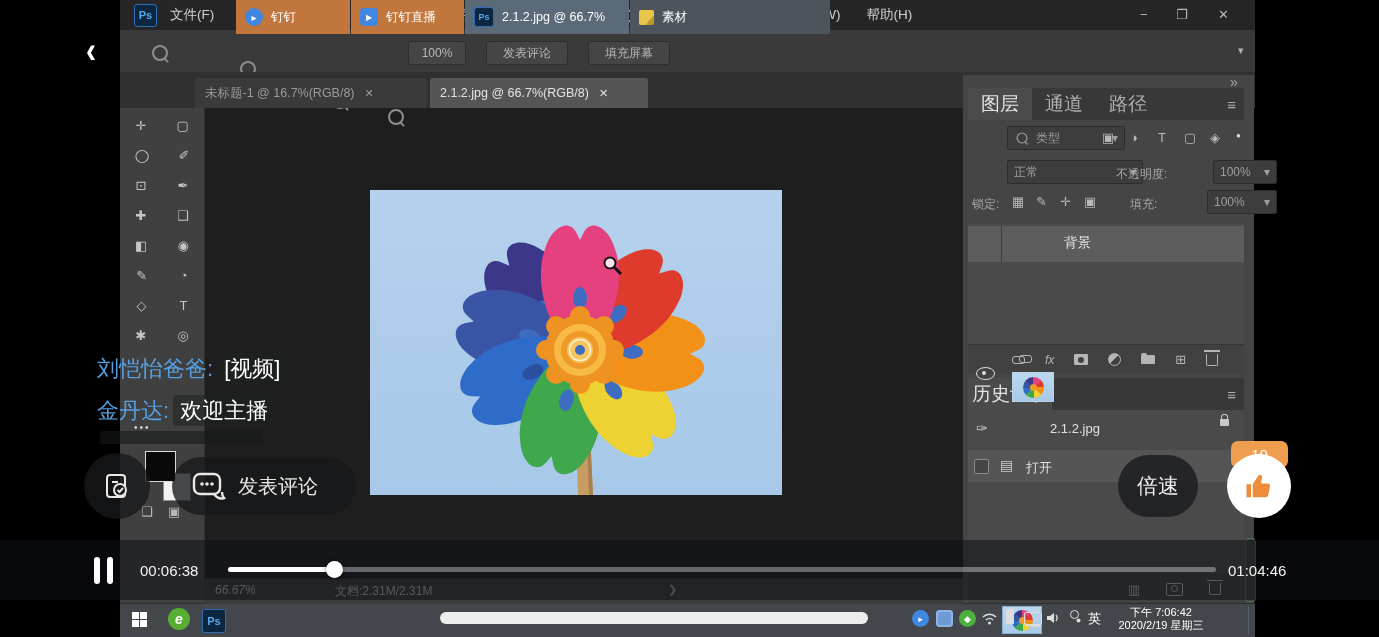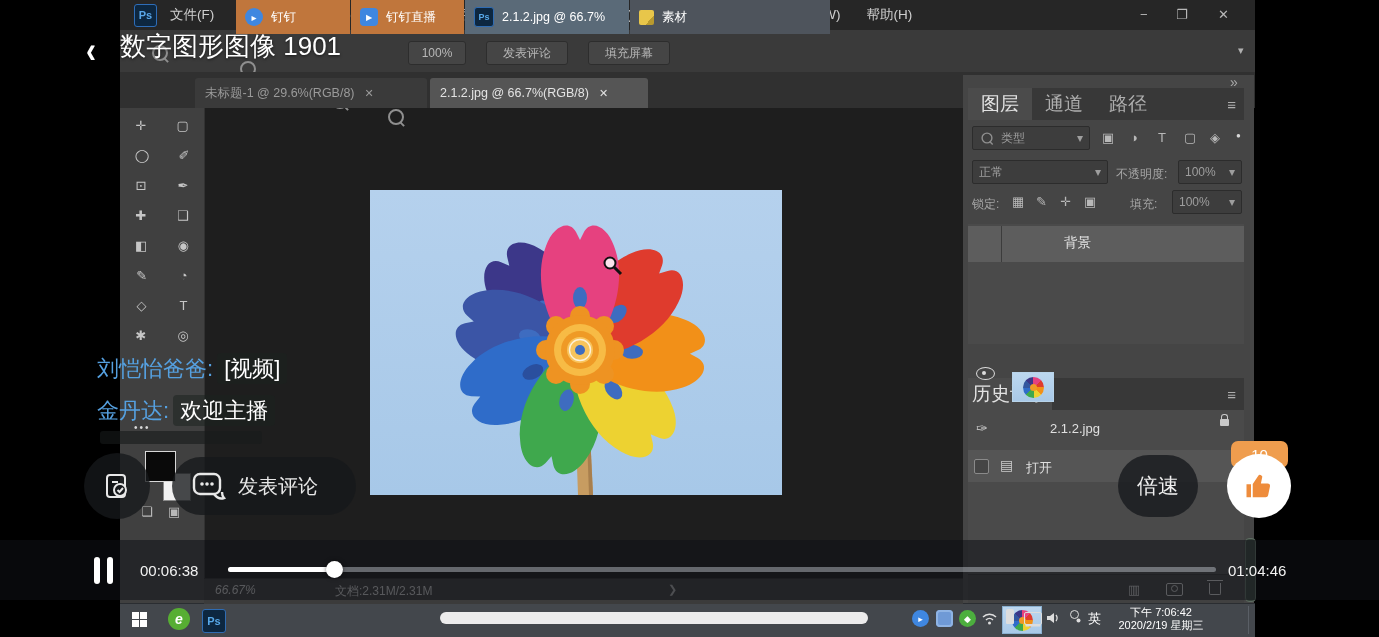--- a/index.html
+++ b/index.html
@@ -31,21 +31,21 @@
   
   .canvas{left:204px;top:108px;width:759px;height:495px;background:#1e1e1e;z-index:1;}
   .statusbar{left:204px;top:578px;width:759px;height:25px;background:#3b3b3b;border-top:1px solid #2d2d2d;z-index:4;
              color:#b0b0b0;font-size:12px;}
   
   .dock{left:963px;top:75px;width:291px;height:528px;background:#454545;z-index:2;}
   .ptabbar{background:#383838;height:32px;}
   .ptab{height:32px;display:flex;align-items:center;justify-content:center;font-size:19px;color:#aeaeae;}
   .ptab.act{background:#4b4b4b;color:#e2e2e2;}
   .pbox{background:#3d3d3d;border:1px solid #2c2c2c;border-radius:2px;display:flex;align-items:center;
-        color:#9e9e9e;font-size:12px;padding:0 6px;box-sizing:border-box;}
+        color:#9e9e9e;font-size:12px;padding:0 6px;box-sizing:border-box;margin-left:35px;}
   .plabel{color:#a6a6a6;font-size:12px;}
   .pico{color:#b8b8b8;font-size:13px;}
   .eye{width:17px;height:11px;border:1.6px solid #dcdcdc;border-radius:50%;position:relative;}
   .eye::after{content:'';position:absolute;left:4.5px;top:2.5px;width:4px;height:4px;border-radius:50%;background:#dcdcdc;}
   .lockico{width:9px;height:7px;background:#c9c9c9;border-radius:1px;position:relative;display:inline-block;}
   .lockico::before{content:'';position:absolute;top:-5px;left:1px;width:5px;height:4px;border:1.5px solid #c9c9c9;
                    border-bottom:none;border-radius:3px 3px 0 0;}
   .trashico{width:10px;height:11px;border:1.5px solid #b5b5b5;border-top:none;border-radius:0 0 2px 2px;position:relative;}
   .trashico::before{content:'';position:absolute;top:-3.5px;left:-3px;right:-3px;height:1.6px;background:#b5b5b5;}
   .camico{width:15px;height:11px;border:1.5px solid #b5b5b5;border-radius:2px;position:relative;}
@@ -128,21 +128,21 @@
   <div class="a optbtn" style="left:408px;top:41px;width:56px;">100%</div>
   <div class="a optbtn" style="left:486px;top:41px;width:80px;">发表评论</div>
   <div class="a optbtn" style="left:588px;top:41px;width:80px;">填充屏幕</div>
   <div class="a mag" style="left:1178px;top:45px;z-index:2;"></div>
   <div class="a wsicon" style="left:1212px;top:46px;z-index:2;"></div>
   <span class="a" style="left:1238px;top:44px;color:#b0b0b0;font-size:11px;z-index:2;">▾</span>
 
   
   <div class="a tabbar"></div>
   <div class="a doctab" style="left:195px;width:212px;background:#3a3a3a;color:#9a9a9a;">
-    <span>未标题-1 @ 29.6%(RGB/8)</span>
+    <span>未标题-1 @ 16.7%(RGB/8)</span>
     <span class="tabx">✕</span>
   </div>
   <div class="a doctab" style="left:430px;width:198px;background:#555;color:#e3e3e3;">
     <span>2.1.2.jpg @ 66.7%(RGB/8)</span>
     <span class="tabx">✕</span>
   </div>
 
   
   <div class="a toolbar">
     <div class="toolrow" style="top:10px;">
@@ -307,20 +307,29 @@
   </div>
   
   <div class="a" style="left:968px;top:224px;width:276px;height:120px;background:#4a4a4a;z-index:3;"></div>
   <div class="a" style="left:968px;top:226px;width:276px;height:36px;background:#5d5d5d;z-index:4;"></div>
   <div class="a" style="left:1001px;top:226px;width:1px;height:36px;background:#3c3c3c;z-index:5;"></div>
   <div class="a eye" style="left:976px;top:238px;z-index:5;"></div>
   <div class="a pinthumb" style="left:1012px;top:230px;width:40px;height:28px;border:1px solid #b8d4ea;z-index:5;"></div>
   <span class="a" style="left:1064px;top:234px;color:#e3e3e3;font-size:13.5px;z-index:5;">背景</span>
   <span class="a lockico" style="left:1220px;top:240px;z-index:5;"></span>
   
+  <div class="a" style="left:968px;top:344px;width:276px;height:30px;background:#414141;border-top:1px solid #363636;z-index:3;display:flex;align-items:center;gap:20px;padding-left:44px;box-sizing:border-box;">
+    <span class="linkico"></span>
+    <span style="color:#b5b5b5;font-size:12px;font-style:italic;">fx</span>
+    <span class="maskico"></span>
+    <span class="adjico"></span>
+    <span class="foldico"></span>
+    <span style="color:#b5b5b5;font-size:13px;">⊞</span>
+    <span class="trashico"></span>
+  </div>
 
   
   <div class="a ptabbar" style="left:968px;top:378px;width:276px;z-index:3;display:flex;">
     <div class="ptab act" style="width:84px;">历史记录</div>
     <div class="ptab" style="flex:1;justify-content:flex-end;padding-right:8px;font-size:15px;">≡</div>
   </div>
   <div class="a" style="left:968px;top:410px;width:276px;height:193px;background:#4a4a4a;z-index:3;"></div>
   <span class="a" style="left:976px;top:420px;color:#d0d0d0;font-size:14px;z-index:4;">✑</span>
   <div class="a pinthumb" style="left:1002px;top:416px;width:38px;height:26px;border:1px solid #8ab0d0;z-index:4;"></div>
   <span class="a" style="left:1050px;top:421px;color:#e0e0e0;font-size:13px;z-index:4;">2.1.2.jpg</span>
@@ -392,21 +401,20 @@
   <div class="a pausebar" style="left:94px;top:557px;"></div>
   <div class="a pausebar" style="left:107px;top:557px;"></div>
   <span class="a vtime" style="left:140px;top:562px;">00:06:38</span>
   <div class="a pbar" style="left:228px;top:567px;width:988px;background:rgba(200,205,212,.45);"></div>
   <div class="a pbar" style="left:228px;top:567px;width:106px;background:#fff;"></div>
   <div class="a phandle" style="left:326px;top:561px;"></div>
   <span class="a vtime" style="left:1228px;top:562px;">01:04:46</span>
 
   
   <span class="a backchev">‹</span>
-  <span class="a ovl-title">数字图形图像 1901</span>
 
   
   <div class="a chatmsg" style="top:348px;">
     <span class="chatuser">刘恺怡爸爸:</span><span class="chattext">[视频]</span>
   </div>
   <div class="a chatmsg" style="top:390px;">
     <span class="chatuser">金丹达:</span><span class="chattext">欢迎主播</span>
   </div>
   <div class="a" style="left:100px;top:431px;width:162px;height:13px;border-radius:3px;background:rgba(24,27,26,.6);z-index:50;"></div>
 

